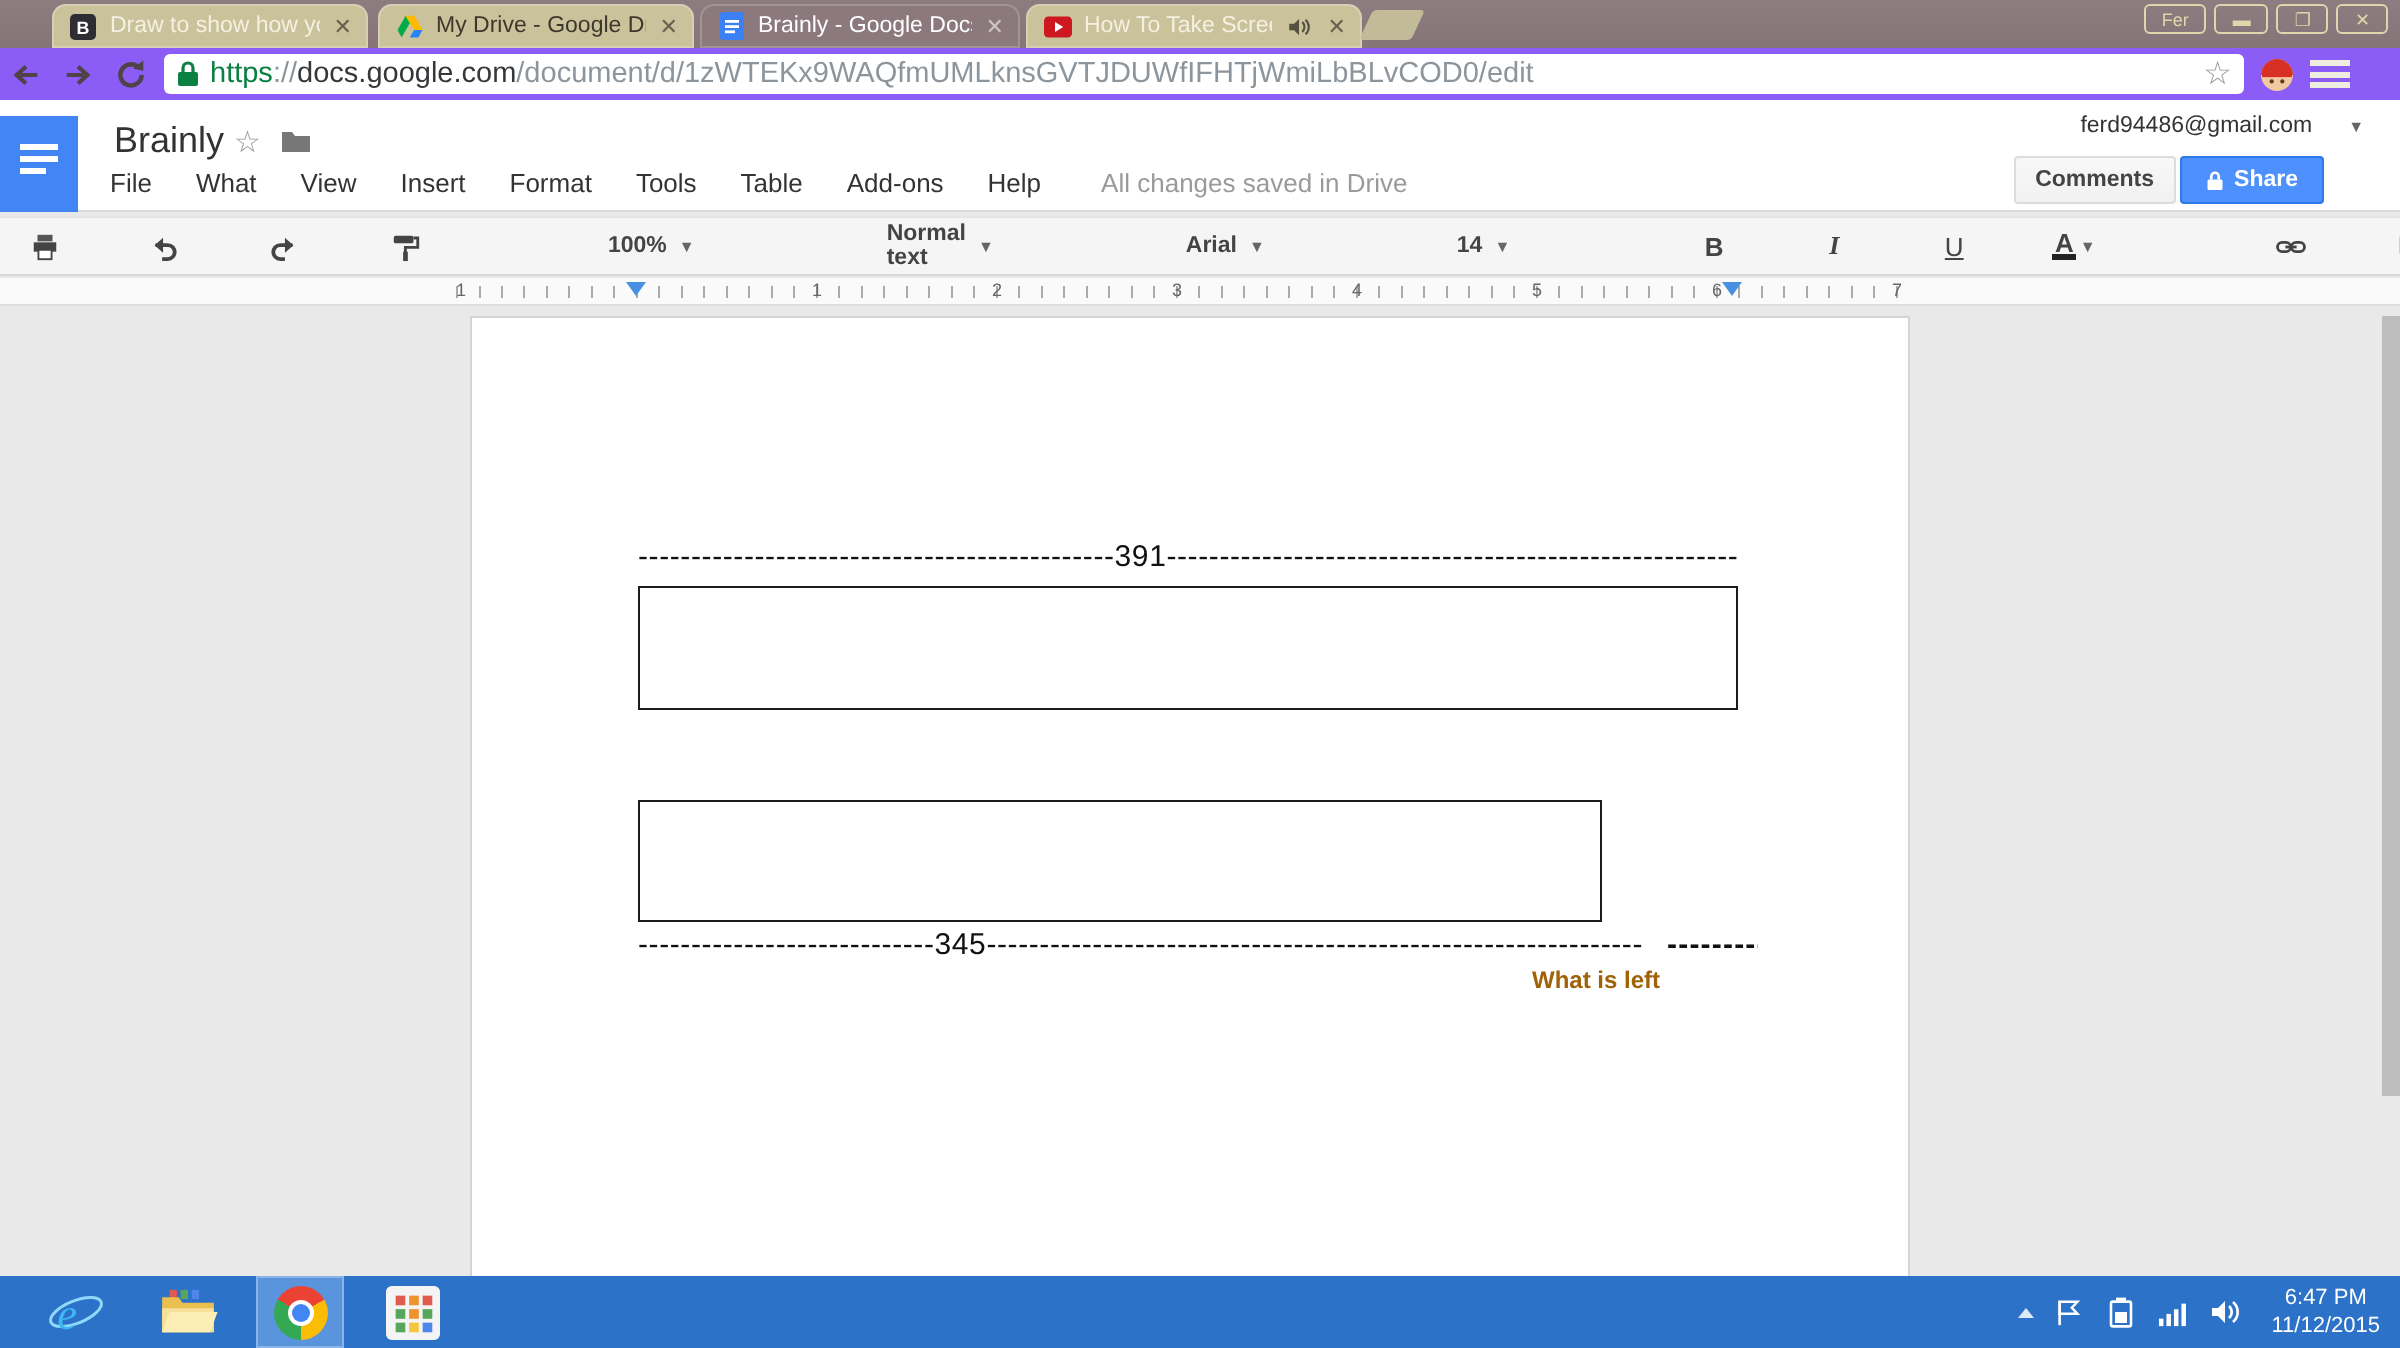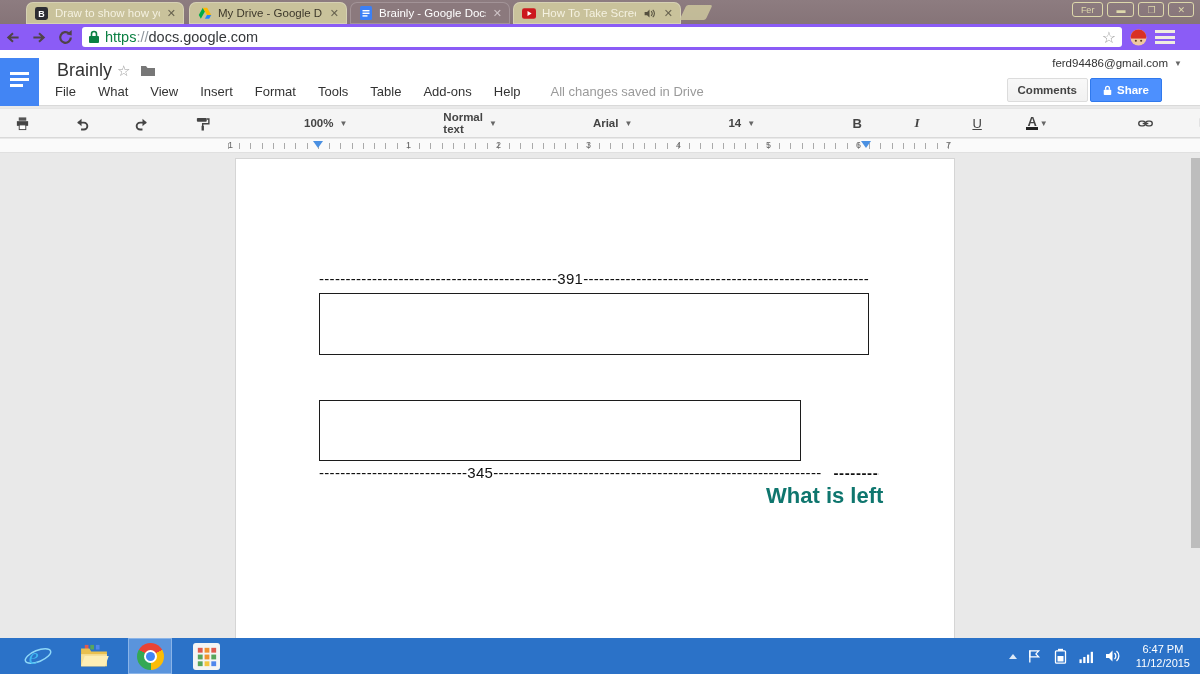--- a/index.html
+++ b/index.html
@@ -34,21 +34,21 @@
 
   
   #docs-header { left:0; top:50px; width:1200px; height:56px; background:#fff; border-bottom:1px solid #d9d9d9; }
   #docs-logo { left:0; top:58px; width:39px; height:48px; background:#4285f4; }
   #docs-logo i { position:absolute; left:10px; height:3px; background:#fff; }
   #doc-title { left:57px; top:60px; font-size:18px; color:#333; }
   #title-star { left:117px; top:62px; font-size:15px; color:#999; }
   #hdr-folder { left:140px; top:64px; }
   #menubar { left:55px; top:84px; display:flex; gap:22px; font-size:13px; color:#333; }
   #save-status { font-size:13px; color:#9a9a9a; margin-left:8px; }
-  #account { right:18px; top:57px; font-size:11.5px; color:#333; display:flex; align-items:center; gap:6px; }
+  #account { right:18px; top:57px; font-size:11.5px; color:#333; display:flex; align-items:center; gap:18px; }
   .dd-arrow { font-size:8px; color:#666; }
   #comments-btn { right:112px; top:78px; height:24px; padding:0 10px; background:linear-gradient(#f8f8f8,#f1f1f1); border:1px solid #dcdcdc; border-radius:2px; font-size:11.5px; font-weight:bold; color:#444; display:flex; align-items:center; }
   #share-btn { right:38px; top:78px; height:24px; padding:0 12px; background:#4d90fe; border:1px solid #3079ed; border-radius:2px; font-size:11.5px; font-weight:bold; color:#fff; display:flex; align-items:center; gap:5px; }
 
   
   #toolbar { left:0; top:108px; width:1200px; height:30px; background:#f5f5f5; border-top:1px solid #e5e5e5; border-bottom:1px solid #d9d9d9; display:flex; align-items:center; padding:0 10px;gap:36px; }
   .tb-btn { height:22px; min-width:24px; display:flex; align-items:center; justify-content:center; border-radius:2px; color:#444; font-size:13px; gap:2px; }
   .tb-btn.pressed { background:#e0e0e0; box-shadow:inset 0 0 0 1px #ccc; }
   .tb-sep { width:1px; height:18px; background:#d9d9d9; margin:0 6px; }
   .tb-dd { font-size:11.5px; font-weight:bold; color:#444; display:flex; align-items:center; gap:6px; padding:0 6px; height:22px; }
@@ -65,21 +65,21 @@
   .ruler-num { position:absolute; top:1px; font-size:9px; color:#666; }
   .ind-marker { position:absolute; top:2px; width:0; height:0; border-left:5px solid transparent; border-right:5px solid transparent; border-top:7px solid #4a90e2; }
 
   
   #doc-area { left:0; top:154px; width:1200px; height:484px; background:#e9e9e9; overflow:hidden; }
   #page { position:absolute; left:235px; top:4px; width:720px; height:600px; background:#fff; border:1px solid #d5d5d5; }
   #scroll-thumb { position:absolute; right:0px; top:4px; width:9px; height:390px; background:#bdbdbd; }
   .doc-line { position:absolute; white-space:nowrap; overflow:hidden; font-size:15px; color:#111; letter-spacing:.3px; }
   .doc-box { position:absolute; border:1.6px solid #1c1c1c; background:#fff; }
   .tail-bold { font-weight:bold; margin-left:12px; letter-spacing:.6px; }
-  #caption { position:absolute; font-size:22px; font-weight:bold; color:#0f766e; }
+  #caption { position:absolute; font-size:12px; font-weight:bold; color:#a16207; }
 
   
   #taskbar { left:0; top:638px; width:1200px; height:36px; background:#2b72c8; display:flex; align-items:center; }
   .tb-slot { width:44px; height:36px; display:flex; align-items:center; justify-content:center; }
   .tb-slot.active { background:#5a94dc; box-shadow:inset 0 0 0 1px #8ab4e8; }
   #tray { margin-left:auto; display:flex; align-items:center; gap:9px; padding-right:10px; }
   .tray-ic { width:17px; height:17px; display:flex; align-items:center; justify-content:center; }
   #clock { color:#fff; font-size:11px; text-align:center; line-height:14px; padding-left:6px; }
   #tray-arrow { width:0; height:0; border-left:4px solid transparent; border-right:4px solid transparent; border-bottom:5px solid #dce9f7; }
 
@@ -167,20 +167,21 @@
   <div id="omnibox">
     <span>
       <svg width="12" height="14" viewBox="0 0 12 14">
           <rect x="1" y="6" width="10" height="7" rx="1" fill="#0b8043"></rect>
           <path d="M3.5 6 V4 a2.5 2.5 0 0 1 5 0 V6" stroke="#0b8043" stroke-width="1.6" fill="none"></path>
         </svg>
     </span>
     <span class="scheme">https</span>
       <span class="sep">://</span>
       <span class="host">docs.google.com</span>
+      <span class="path">/document/d/1zWTEKx9WAQfmUMLknsGVTJDUWfIFHTjWmiLbBLvCOD0/edit</span>
     <span class="ob-star">☆</span>
   </div>
   <div id="nav-right">
     <span>
       <svg width="17" height="17" viewBox="0 0 16 16">
           <circle cx="8" cy="8" r="7.5" fill="#f0c9a0"></circle>
           <path d="M0.5 8 a7.5 7.5 0 0 1 15 0 z" fill="#d93025"></path>
           <rect x="1" y="7" width="14" height="2" fill="#d93025"></rect>
           <circle cx="5.5" cy="11" r="1" fill="#5a3b1e"></circle>
           <circle cx="10.5" cy="11" r="1" fill="#5a3b1e"></circle>

